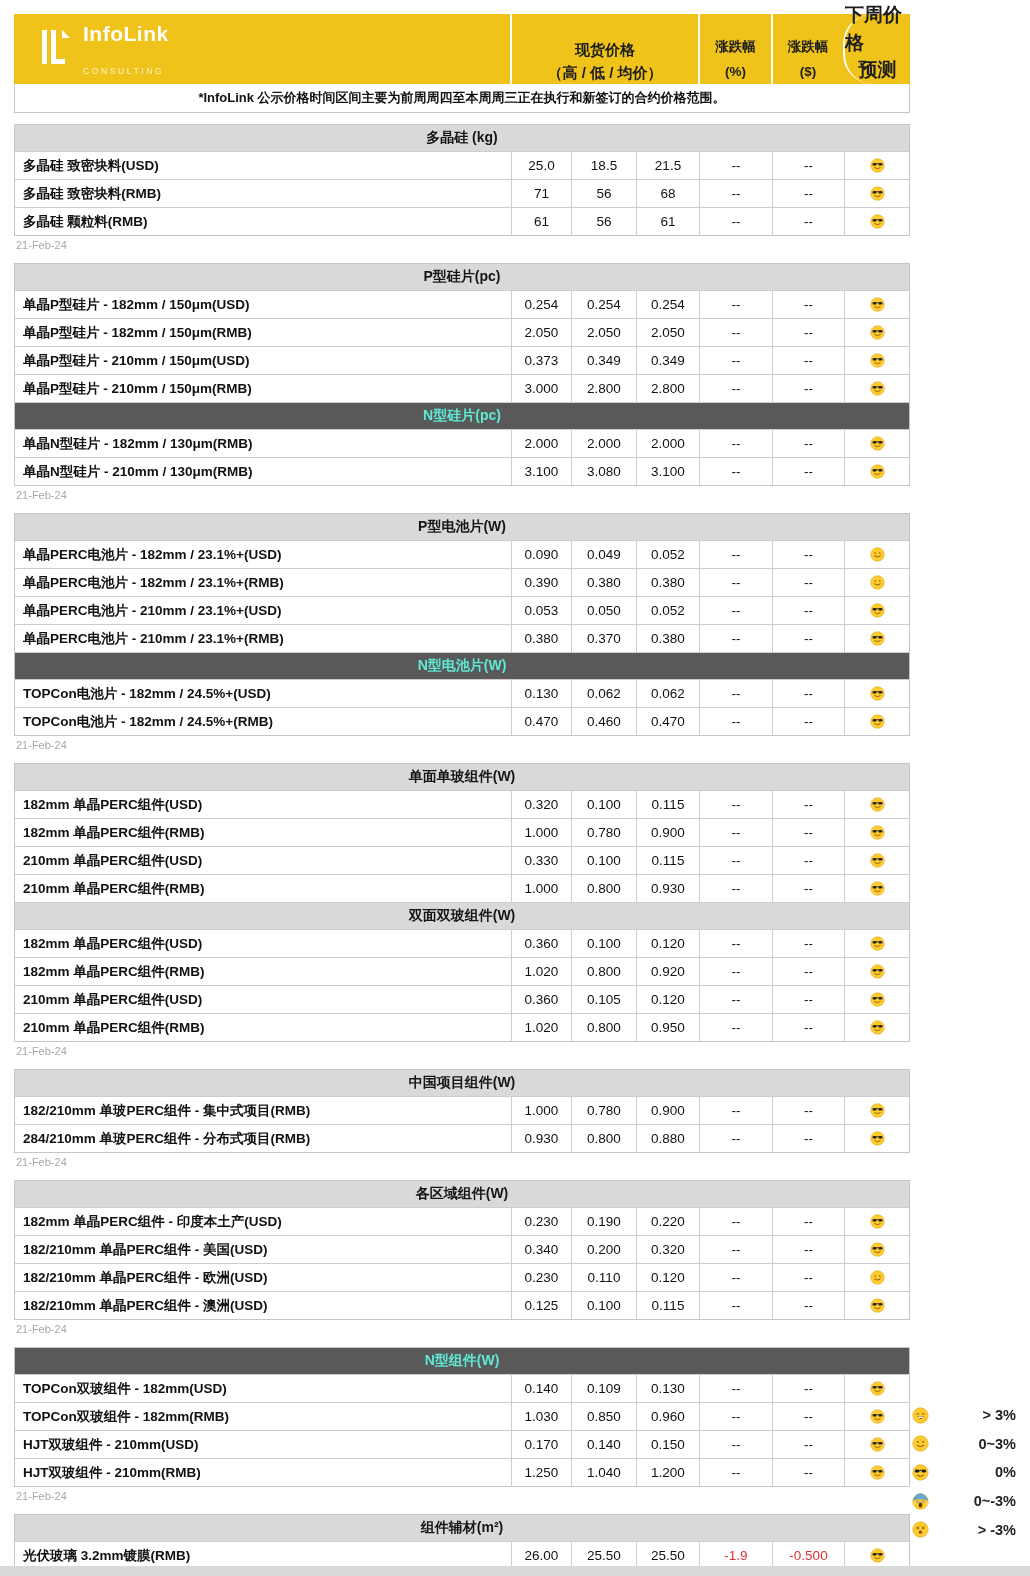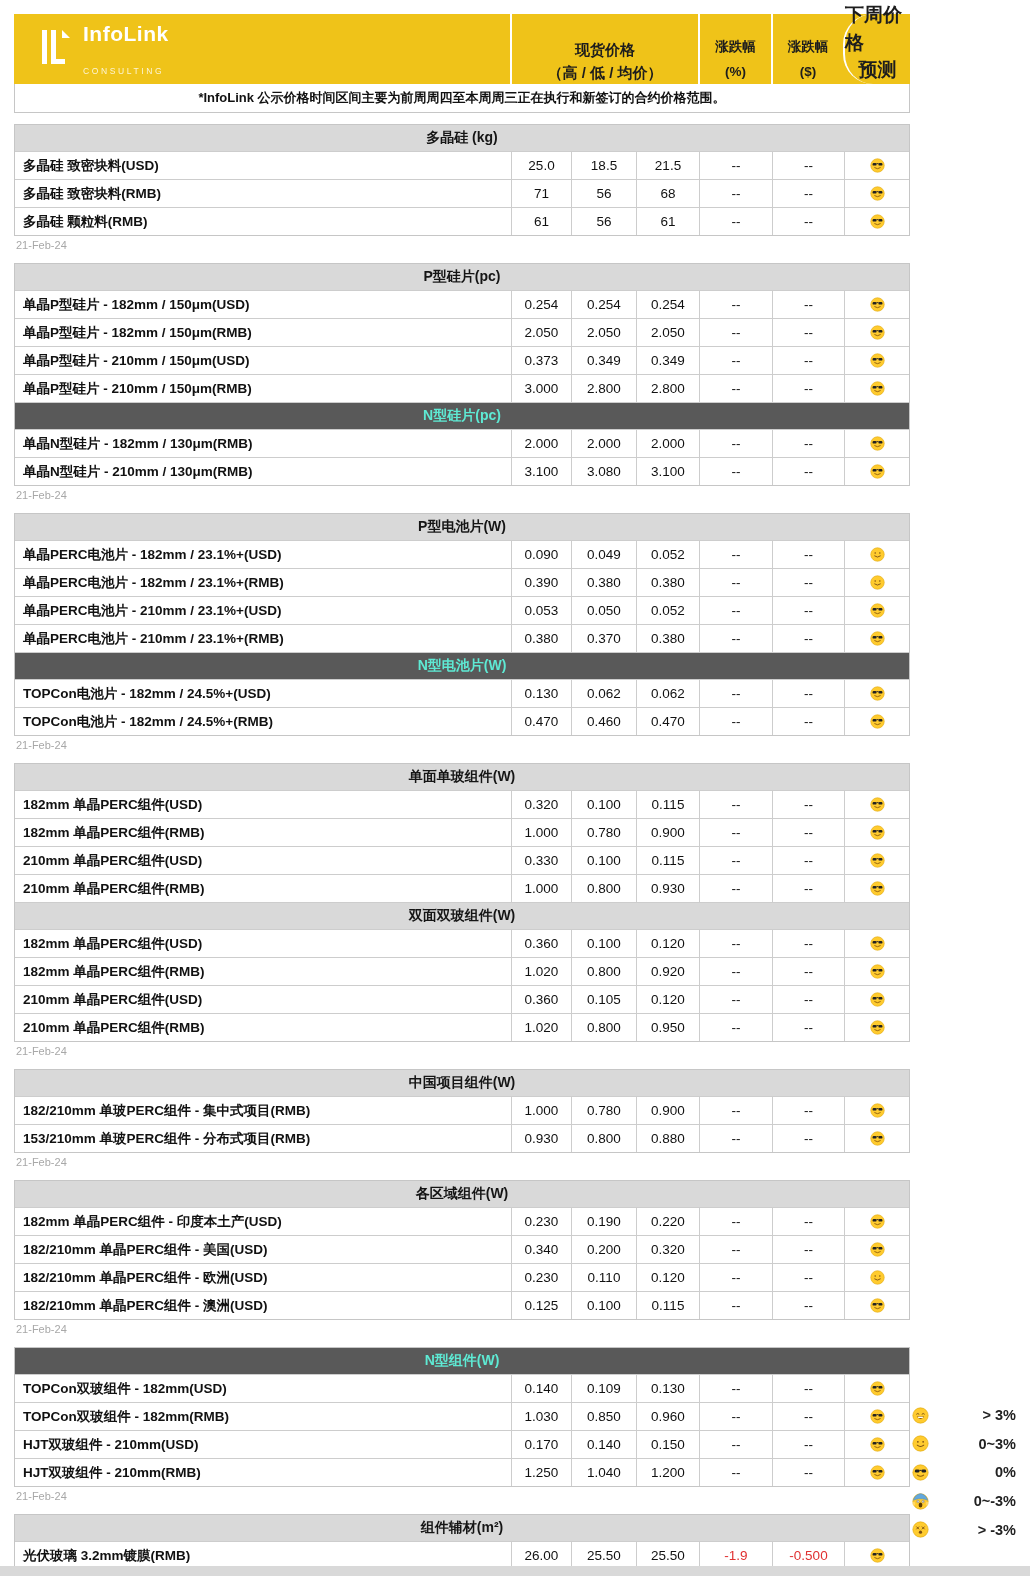--- a/index.html
+++ b/index.html
@@ -590,21 +590,21 @@
                     <circle cx="10" cy="10" r="9" fill="#FFCB2E" stroke="#E0A90F" stroke-width="0.8"></circle>
                     <rect x="3.4" y="6.6" width="5.3" height="3.5" rx="1.6" fill="#222"></rect>
                     <rect x="11.3" y="6.6" width="5.3" height="3.5" rx="1.6" fill="#222"></rect>
                     <path d="M8.6 7.5 h2.8" stroke="#222" stroke-width="1.2"></path>
                     <path d="M6.3 13 Q10 15.8 13.7 13" stroke="#8a5a0a" stroke-width="1.2" fill="none" stroke-linecap="round"></path>
                   </svg>
                 </span>
               </div>
             </div>
             <div class="row">
-              <div class="cell label">153/210mm 单玻PERC组件 - 分布式项目(RMB)</div>
+              <div class="cell label">284/210mm 单玻PERC组件 - 分布式项目(RMB)</div>
               <div class="cell high">0.930</div>
               <div class="cell low">0.800</div>
               <div class="cell avg">0.880</div>
               <div class="cell pct">--</div>
               <div class="cell abs">--</div>
               <div class="cell forecast">
                 <span class="emoji">
                   <svg viewBox="0 0 20 20">
                     <circle cx="10" cy="10" r="9" fill="#FFCB2E" stroke="#E0A90F" stroke-width="0.8"></circle>
                     <rect x="3.4" y="6.6" width="5.3" height="3.5" rx="1.6" fill="#222"></rect>

